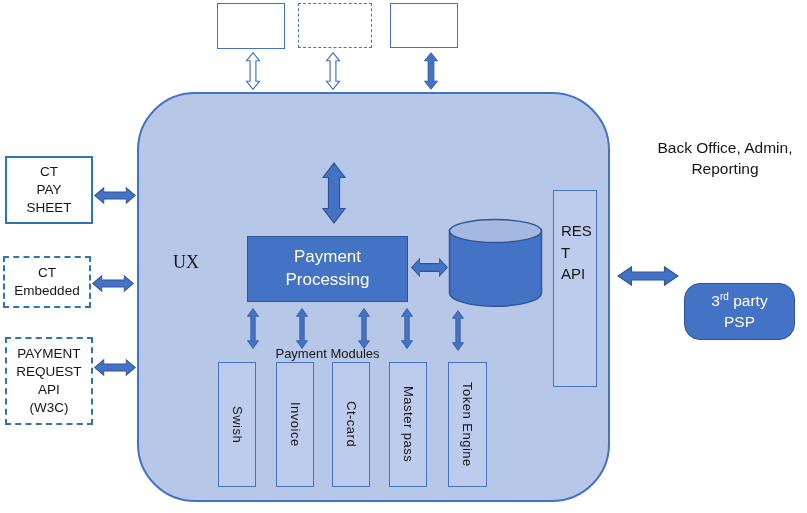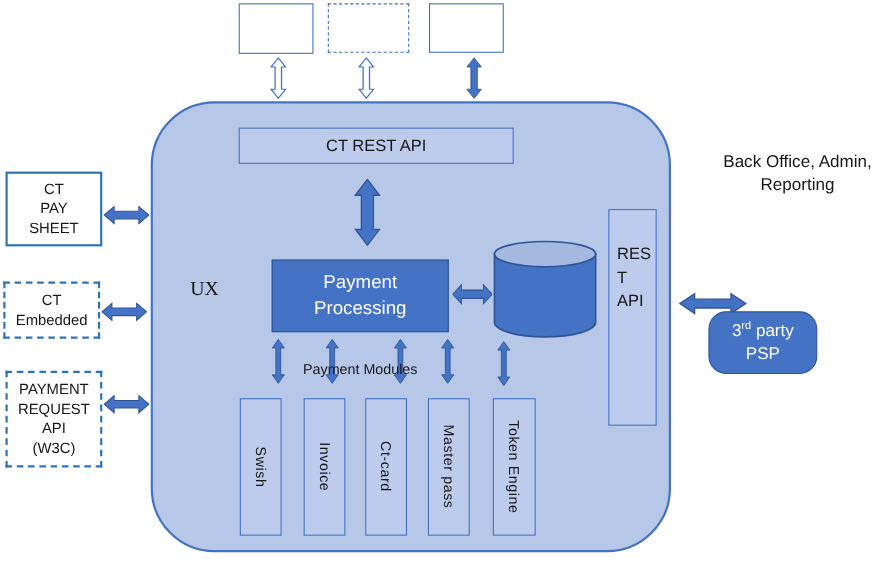--- a/index.html
+++ b/index.html
@@ -111,23 +111,20 @@
       </svg>
   </div>
   <div class="abs" style="left:94px;top:358px;width:42px;height:19px">
     <svg viewBox="0 0 60 22" preserveAspectRatio="none">
         <polygon points="1,11 14,2 14,7 46,7 46,2 59,11 46,20 46,15 14,15 14,20" fill="var(--arrow-fill)" stroke="var(--arrow-border)" stroke-width="1.2"></polygon>
       </svg>
   </div>
 
   <div class="abs ux-container"></div>
 
-  <div class="abs ct-rest-api center" style="left:217px;top:116px;width:250px;height:33px">
-    <span>CT REST API</span>
-  </div>
 
   <div class="abs" style="left:322px;top:162px;width:24px;height:62px">
     <svg viewBox="0 0 24 60" preserveAspectRatio="none">
         <polygon points="12,1 23,15 17.5,15 17.5,45 23,45 12,59 1,45 6.5,45 6.5,15 1,15" fill="var(--arrow-fill)" stroke="var(--arrow-border)" stroke-width="1.2"></polygon>
       </svg>
   </div>
 
   <div class="abs ux-label" style="left:173px;top:252px">UX</div>
 
   <div class="abs pp-box center pre" style="left:247px;top:236px;width:161px;height:66px">
@@ -173,21 +170,21 @@
     <svg viewBox="0 0 14 42" preserveAspectRatio="none">
         <polygon points="7,0.5 12.5,8.5 9.2,8.5 9.2,33.5 12.5,33.5 7,41.5 1.5,33.5 4.8,33.5 4.8,8.5 1.5,8.5" fill="var(--arrow-fill)" stroke="var(--arrow-border)" stroke-width="0.8"></polygon>
       </svg>
   </div>
   <div class="abs" style="left:451px;top:310px;width:14px;height:41px">
     <svg viewBox="0 0 14 42" preserveAspectRatio="none">
         <polygon points="7,0.5 12.5,8.5 9.2,8.5 9.2,33.5 12.5,33.5 7,41.5 1.5,33.5 4.8,33.5 4.8,8.5 1.5,8.5" fill="var(--arrow-fill)" stroke="var(--arrow-border)" stroke-width="0.8"></polygon>
       </svg>
   </div>
 
-  <div class="abs pm-label center" style="left:260px;top:328px;width:135px;height:15px">Payment Modules</div>
+  <div class="abs pm-label center" style="left:260px;top:346px;width:135px;height:15px">Payment Modules</div>
 
   <div class="abs module-box center" style="left:218px;top:362px;width:38px;height:125px">
     <span class="vtext">Swish</span>
   </div>
   <div class="abs module-box center" style="left:276px;top:362px;width:38px;height:125px">
     <span class="vtext">Invoice</span>
   </div>
   <div class="abs module-box center" style="left:332px;top:362px;width:38px;height:125px">
     <span class="vtext">Ct-card</span>
   </div>
@@ -201,20 +198,20 @@
   <div class="abs right-heading center pre" style="left:630px;top:137px;width:190px;height:44px">Back Office, Admin,
 Reporting</div>
 
   <div class="abs" style="left:617px;top:265px;width:62px;height:22px">
     <svg viewBox="0 0 60 22" preserveAspectRatio="none">
         <polygon points="1,11 14,2 14,7 46,7 46,2 59,11 46,20 46,15 14,15 14,20" fill="var(--arrow-fill)" stroke="var(--arrow-border)" stroke-width="1.2"></polygon>
       </svg>
   </div>
 
 
-  <div class="abs rbox center" style="left:644px;top:283px;width:99px;height:57px">
+  <div class="abs rbox center" style="left:684px;top:283px;width:111px;height:57px">
     <div style="text-align:center">
       <div><span>3</span><sup>rd</sup><span> party</span></div>
       <div>PSP</div>
     </div>
   </div>
 
 </div>
 
 </body></html>

